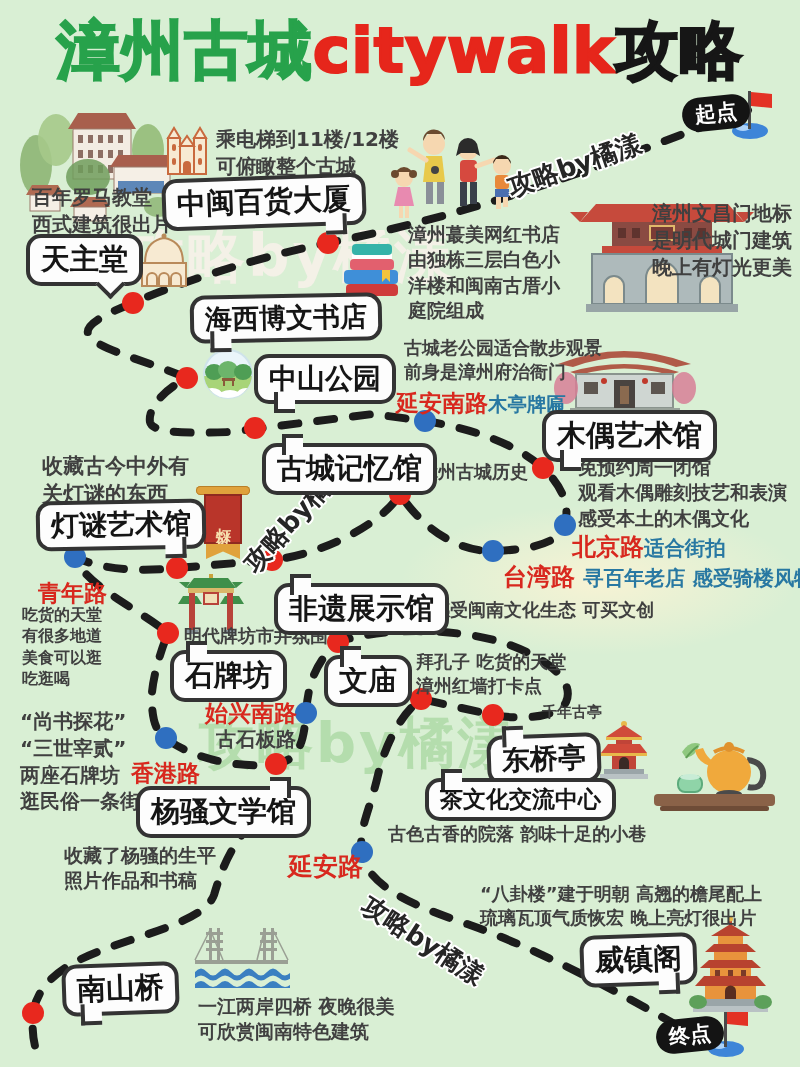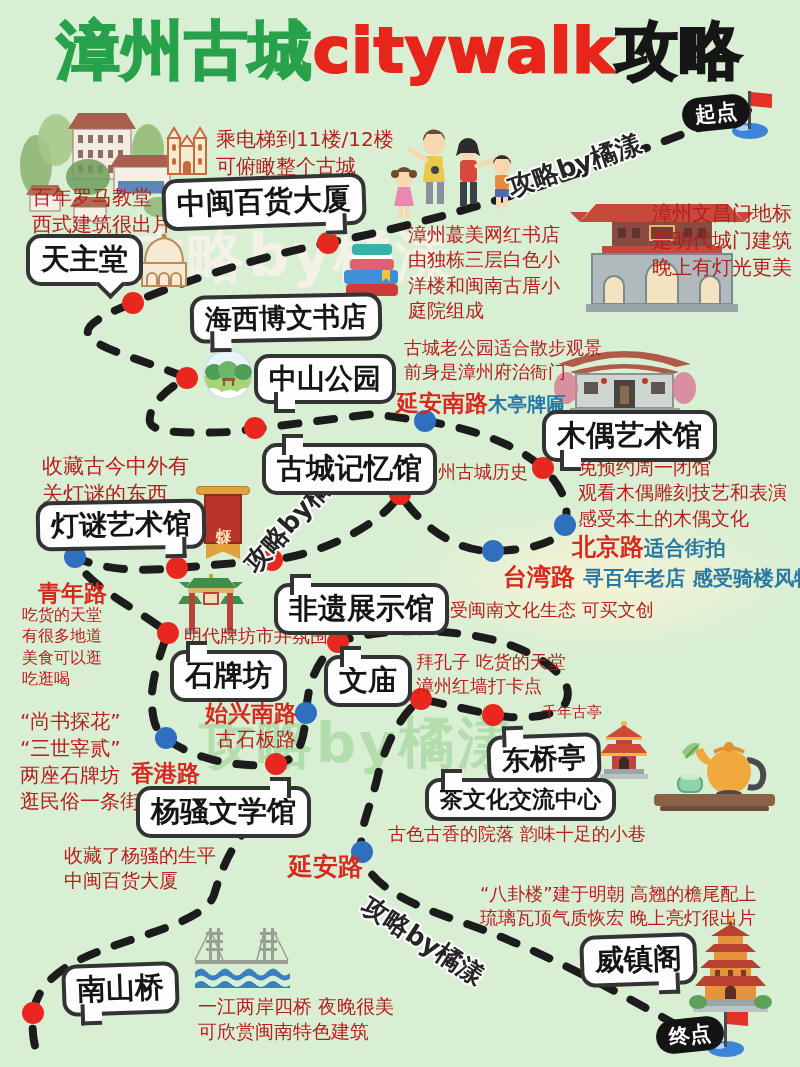--- a/index.html
+++ b/index.html
@@ -9,21 +9,21 @@
   svg.layer{position:absolute;left:0;top:0;z-index:10}
   .icon{position:absolute;z-index:12}
   .wm-pale{position:absolute;font-weight:900;z-index:6;white-space:nowrap;letter-spacing:3px}
   .wm-dark{position:absolute;color:#262626;font-weight:800;font-size:26px;white-space:nowrap;z-index:15;
      text-shadow:2px 0 0 #fff,-2px 0 0 #fff,0 2px 0 #fff,0 -2px 0 #fff,
                  1.5px 1.5px 0 #fff,-1.5px -1.5px 0 #fff,1.5px -1.5px 0 #fff,-1.5px 1.5px 0 #fff}
   .title{position:absolute;left:0;top:8px;width:800px;text-align:center;white-space:nowrap;z-index:40;
          font-weight:900;font-size:63px;letter-spacing:1px}
   .title b{-webkit-text-stroke:2.2px currentColor}
   .t-green{color:#27a24b}.t-red{color:#e6261b}.t-black{color:#161616}
-  .note{position:absolute;color:#b91c1c;font-weight:400;font-size:19px;line-height:1.34;
+  .note{position:absolute;color:#404040;font-weight:700;font-size:19px;line-height:1.34;
         white-space:pre-line;z-index:20}
   .road{position:absolute;color:#d8281e;font-weight:800;font-size:24px;white-space:nowrap;z-index:21}
   .road .sfx{color:#2878a2;font-weight:700;font-size:0.85em}
   .bubble{position:absolute;background:#fdfdfd;border:4px solid #333;border-radius:15px;
           padding:2px 11px;font-weight:800;font-size:28px;color:#151515;white-space:nowrap;z-index:30}
   .tail{position:absolute;width:17px;height:17px;background:#fdfdfd;
         border-left:4px solid #333;border-bottom:4px solid #333}
   .pill{position:absolute;background:#141414;color:#fff;font-weight:800;font-size:21px;
         padding:3px 13px;border-radius:20px;z-index:42;white-space:nowrap}
   .banner{position:absolute;z-index:13;width:54px}
@@ -383,21 +383,21 @@
 观看木偶雕刻技艺和表演
 感受本土的木偶文化</div>
   <div class="note" style="left:42px;top:452px;font-size:21px;">收藏古今中外有
 关灯谜的东西</div>
   <div class="note" style="left:432px;top:598px;font-size:18px;">感受闽南文化生态 可买文创</div>
   <div class="note" style="left:184px;top:624px;font-size:18px;">明代牌坊市井氛围</div>
   <div class="note" style="left:416px;top:650px;font-size:18px;">拜孔子 吃货的天堂
 漳州红墙打卡点</div>
   <div class="note" style="left:542px;top:702px;font-size:15px;">千年古亭</div>
   <div class="note" style="left:64px;top:843px;">收藏了杨骚的生平
-中闽百货大厦</div>
+照片作品和书稿</div>
   <div class="note" style="left:388px;top:822px;font-size:18px;">古色古香的院落  韵味十足的小巷</div>
   <div class="note" style="left:480px;top:882px;font-size:18px;">“八卦楼”建于明朝 高翘的檐尾配上
 琉璃瓦顶气质恢宏 晚上亮灯很出片</div>
   <div class="note" style="left:198px;top:994px;">一江两岸四桥 夜晚很美
 可欣赏闽南特色建筑</div>
   <div class="note" style="left:22px;top:604px;font-size:16px;">吃货的天堂
 有很多地道
 美食可以逛
 吃逛喝</div>
   <div class="note" style="left:216px;top:726px;font-size:20px;">古石板路</div>

